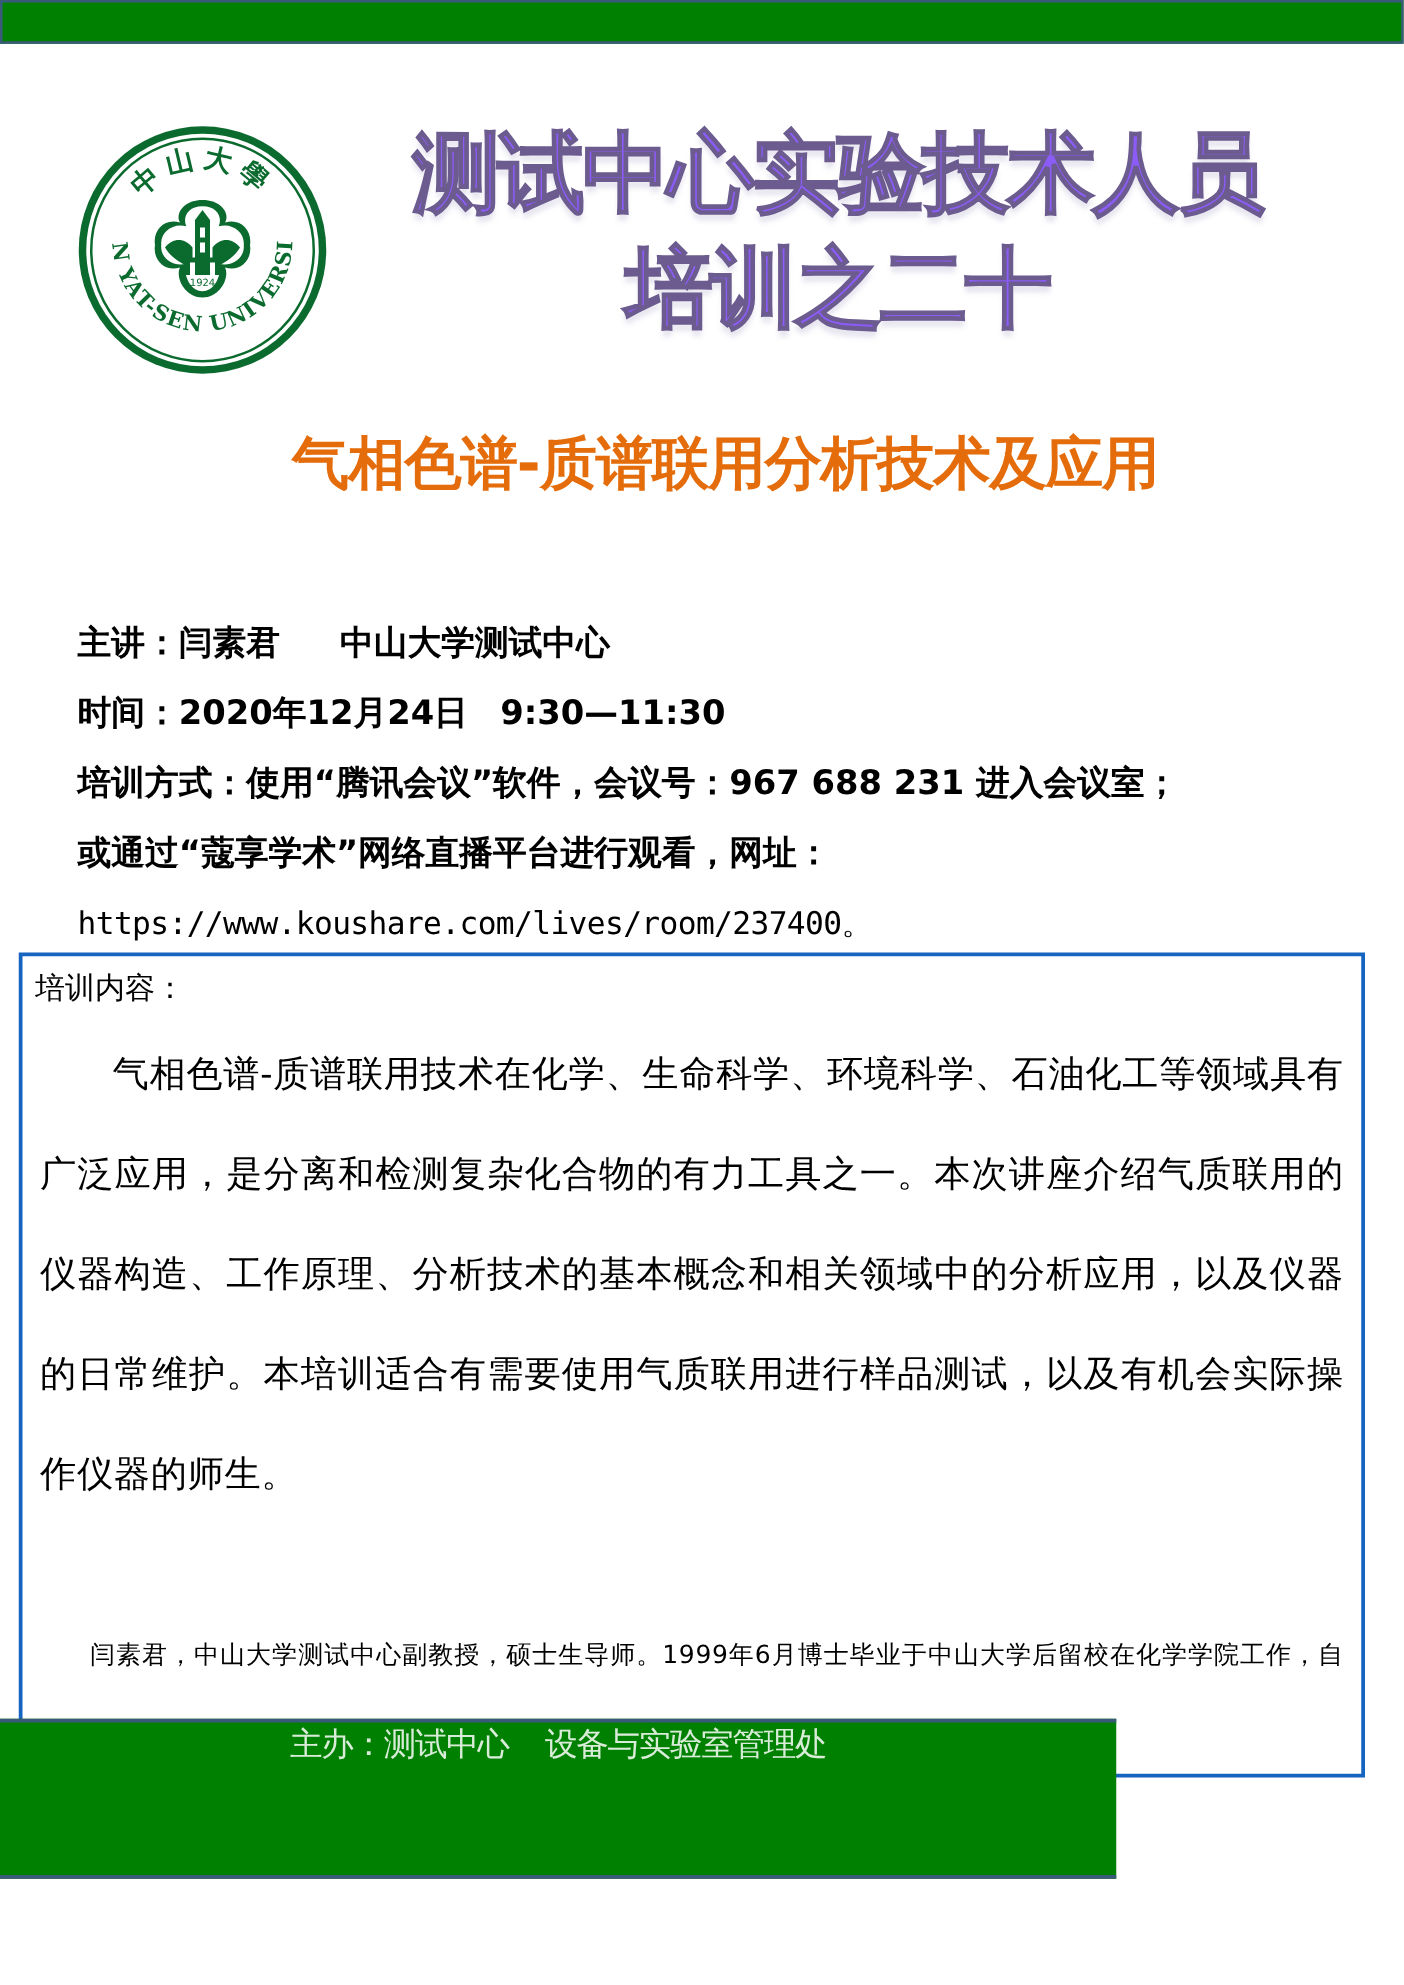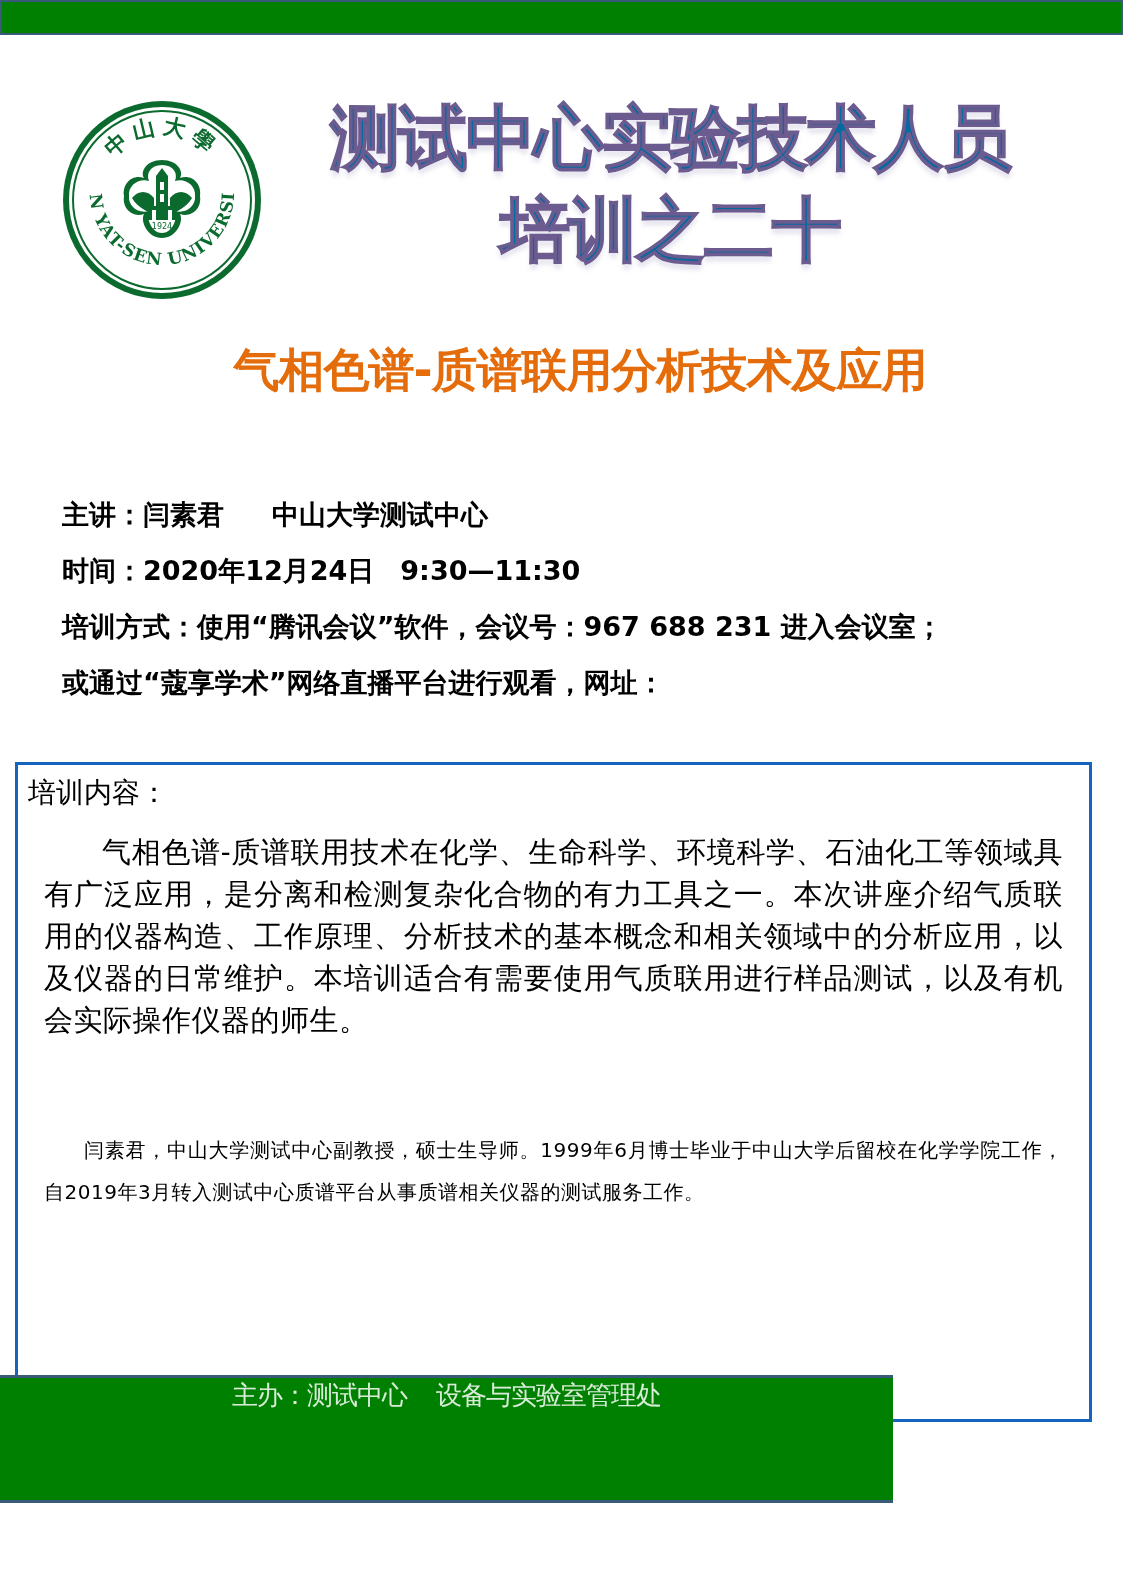--- a/index.html
+++ b/index.html
@@ -32,21 +32,21 @@
       position: absolute;
       left: 280px; top: 92px;
       width: 780px;
       text-align: center;
     }
     .title-line {
       font-family: "DejaVu Sans", sans-serif;
       font-weight: bold;
       font-size: 70px;
       line-height: 92px;
-      color: #0369a1;
+      color: #8b5cf6;
       -webkit-text-stroke: 1.5px #6b5b8e;
       letter-spacing: -2px;
       text-shadow: 0 6px 4px rgba(160,150,190,0.25);
     }
     .subtitle {
       position: absolute;
       left: 0; top: 340px;
       width: 1160px;
       text-align: center;
       font-family: "DejaVu Sans", sans-serif;
@@ -81,31 +81,31 @@
     .content-box {
       position: absolute;
       left: 15px; top: 762px;
       width: 1077px; height: 660px;
       border: 3px solid #1565c0;
       box-sizing: border-box;
       padding: 6px 10px 0 10px;
       font-family: "DejaVu Serif", "Liberation Serif", serif;
     }
     .section-heading {
-      font-size: 28px;
+      font-size: 24px;
       line-height: 44px;
-      font-family: Liberation Sans, sans-serif;
+      font-family: Liberation Mono, monospace;
     }
     .section-body {
       font-size: 29px;
-      line-height: 42px;
+      line-height: 80px;
       text-indent: 2em;
       text-align: justify;
       letter-spacing: 0.5px;
-      margin: 16px;
+      margin: 4px;
     }
     .section-spacer { height: 56px; }
     .bio-body {
       font-family: "DejaVu Sans", sans-serif;
       font-size: 20px;
     }
     .bottom-bar {
       position: absolute;
       left: 0; top: 1375px;
       width: 893px; height: 128px;
@@ -178,20 +178,21 @@
 
 <div class="info">
   <div class="info-line">
     <span>主讲：</span><span>闫素君</span><span class="gap"></span><span>中山大学测试中心</span>
   </div>
   <div class="info-line">
     <span>时间：</span><span>2020年12月24日</span><span class="gap-sm"></span><span>9:30—11:30</span>
   </div>
   <div class="info-line">培训方式：使用“腾讯会议”软件，会议号：967 688 231 进入会议室；</div>
   <div class="info-line">或通过“蔻享学术”网络直播平台进行观看，网址：</div>
+  <div class="info-line url">https://www.koushare.com/lives/room/237400。</div>
 </div>
 
 <div class="content-box">
   <div class="section-heading">培训内容：</div>
   <p class="section-body">气相色谱-质谱联用技术在化学、生命科学、环境科学、石油化工等领域具有广泛应用，是分离和检测复杂化合物的有力工具之一。本次讲座介绍气质联用的仪器构造、工作原理、分析技术的基本概念和相关领域中的分析应用，以及仪器的日常维护。本培训适合有需要使用气质联用进行样品测试，以及有机会实际操作仪器的师生。</p>
   <div class="section-spacer"></div>
   <p class="section-body bio-body">闫素君，中山大学测试中心副教授，硕士生导师。1999年6月博士毕业于中山大学后留校在化学学院工作，自2019年3月转入测试中心质谱平台从事质谱相关仪器的测试服务工作。</p>
 </div>
 
 <div class="bottom-bar">

